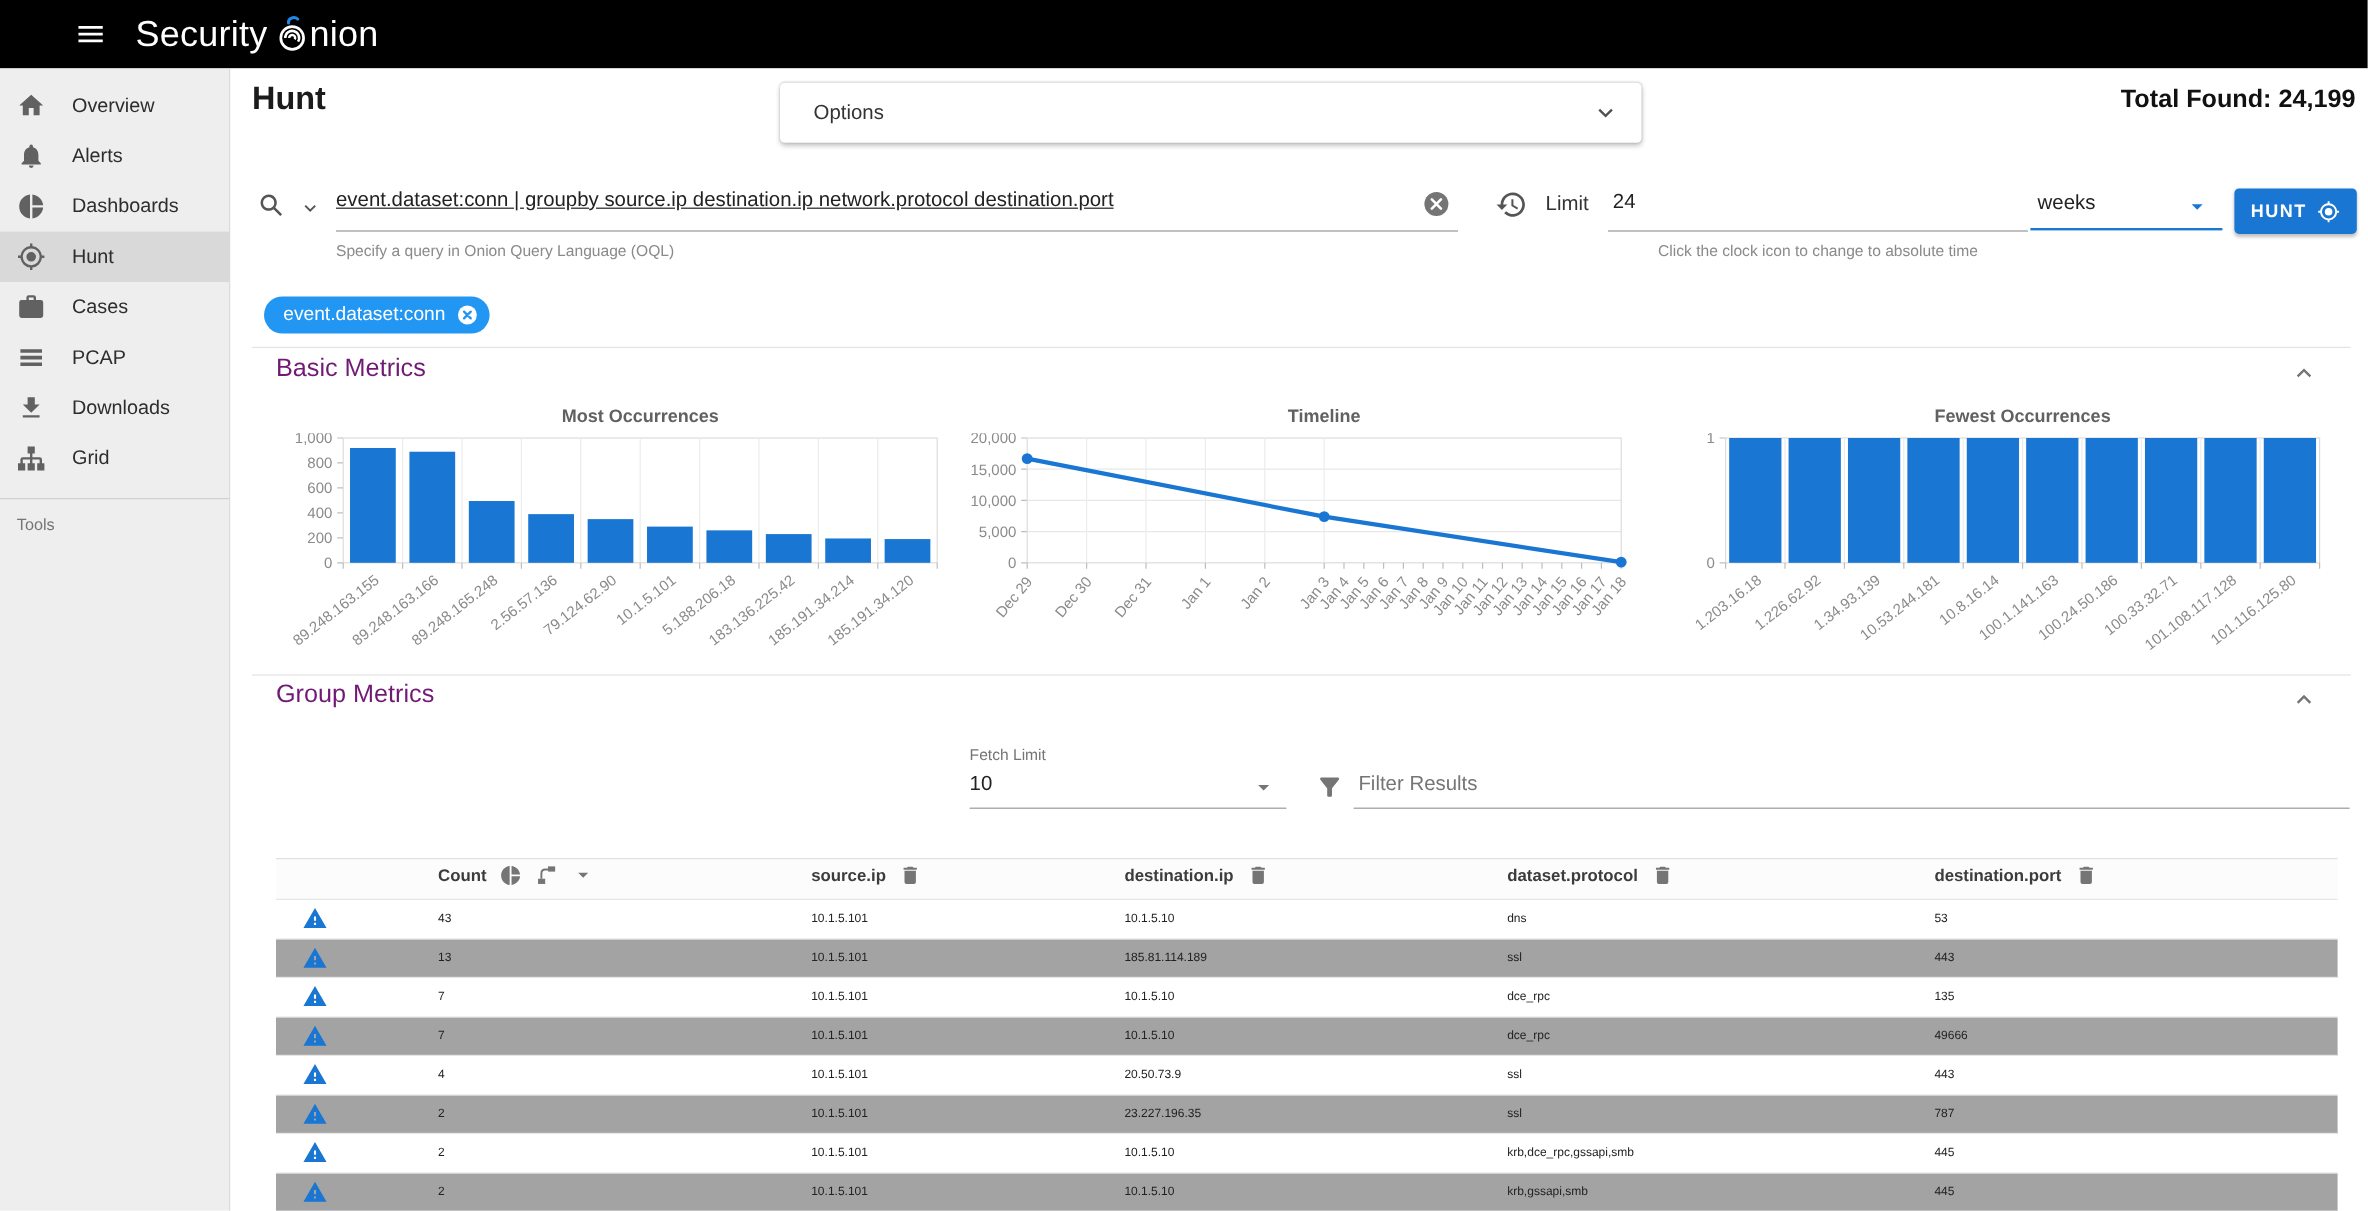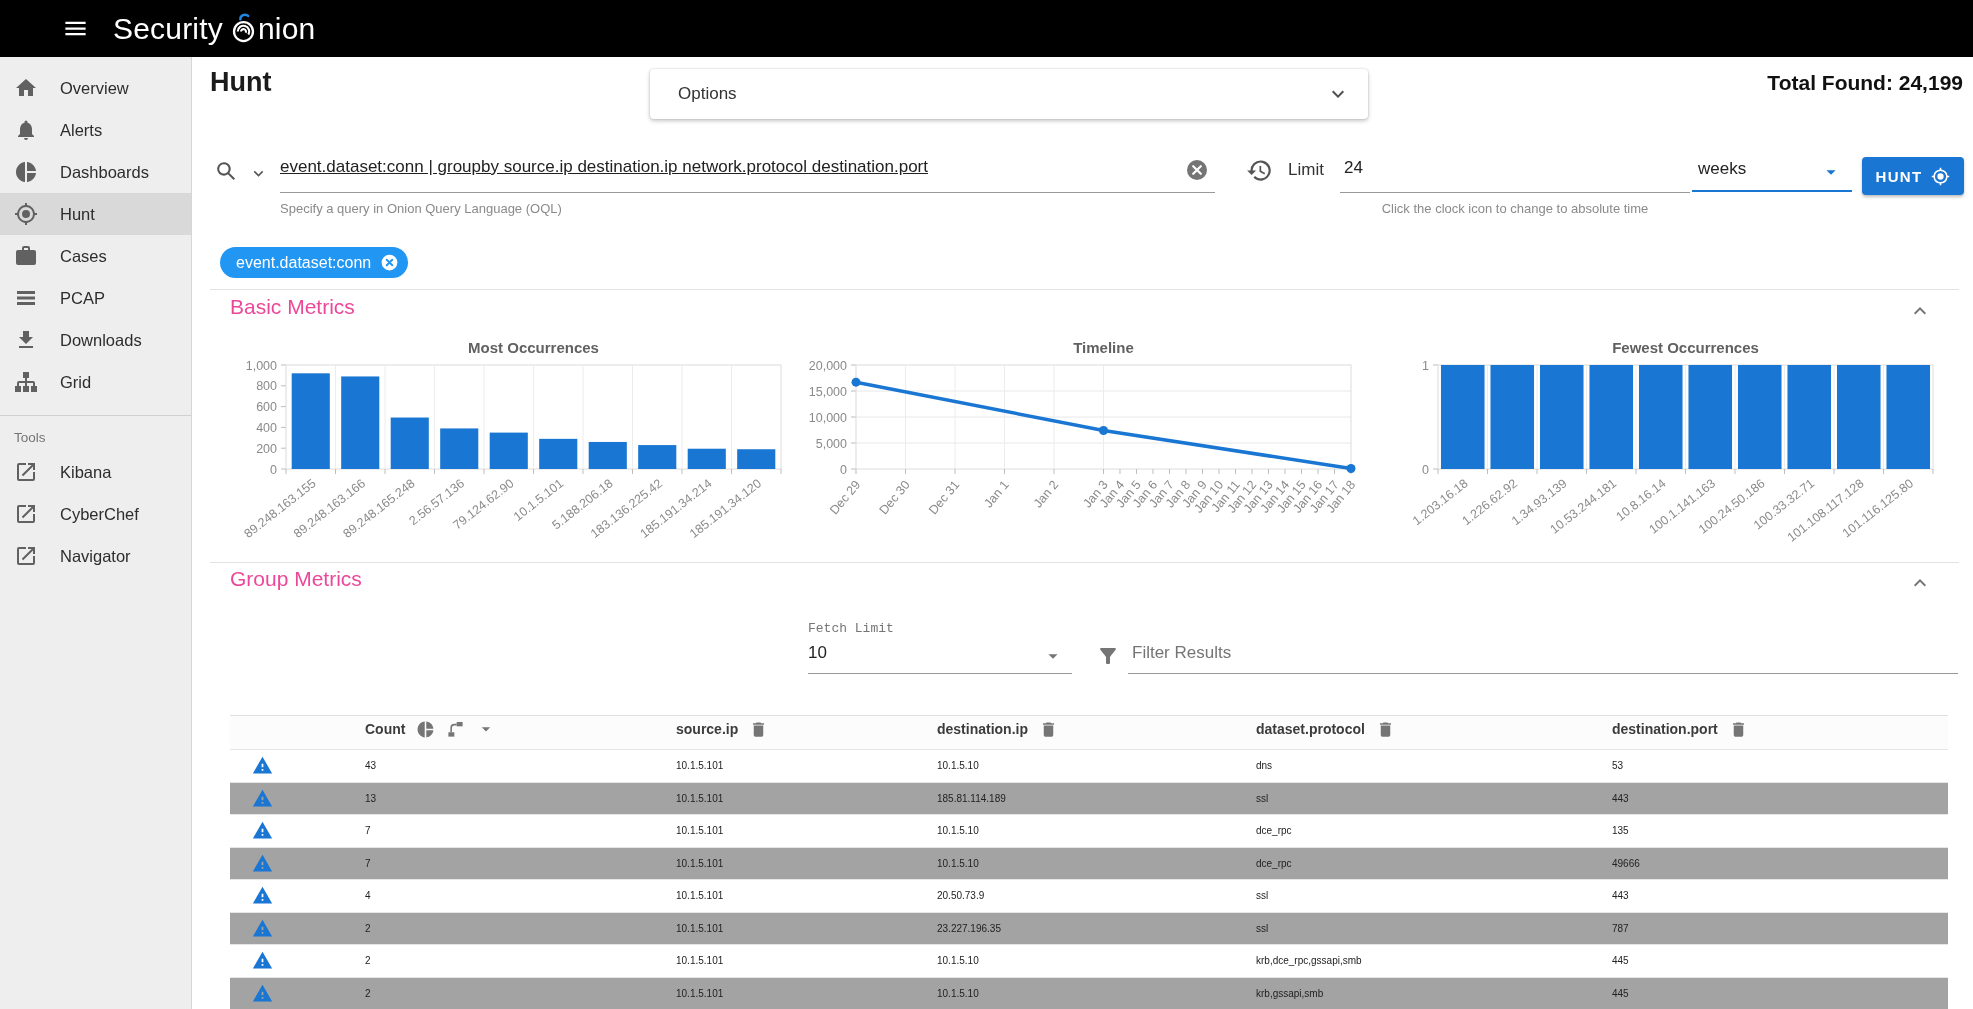--- a/index.html
+++ b/index.html
@@ -36,21 +36,21 @@
   .blue-underline{height:2px;background:#1976d2;}
   .qtext{font-size:17px;color:#222;border:none;outline:none;background:transparent;padding:0;font-family:inherit;}
   .helper{font-size:13px;color:#8a8a8a;}
   .hunt-btn{left:1670px;top:100px;width:102px;height:38px;background:#1976d2;border-radius:4px;color:#fff;
     display:flex;align-items:center;justify-content:center;gap:9px;font-size:15px;font-weight:bold;letter-spacing:1.3px;cursor:pointer;box-shadow:0 2px 3px rgba(0,0,0,.25);}
   
   .chip{left:28px;top:190px;height:31px;background:#2196f3;border-radius:16px;display:flex;align-items:center;
     padding:0 8px 0 16px;gap:8px;color:#fff;font-size:16px;cursor:pointer;}
   
   .sec-divider{left:18px;right:14px;height:1px;background:#e3e3e3;}
-  .sec-title{font-size:21px;color:#ec4899;}
+  .sec-title{font-size:21px;color:#701a75;}
   .sec-chevron{color:#757575;cursor:pointer;}
   
   .chart{position:absolute;top:282px;width:565px;}
   .chart-title{margin-left:64px;width:495px;text-align:center;font-size:15px;font-weight:bold;color:#616161;height:22px;}
   
   .small-label{font-size:13px;color:#757575;}
   .placeholder{color:#9e9e9e;}
   
   .gtable{left:38px;top:658px;width:1718px;}
   .trow{display:grid;grid-template-columns:135px 311px 261px 319px 356px auto;align-items:center;height:31.5px;border-bottom:1px solid #e6e6e6;}
@@ -153,46 +153,20 @@
         <span class="nav-icon">
           <svg viewBox="0 0 24 24" width="24" height="24" fill="currentColor">
             <path d="M9 2v6h2v3H5a2 2 0 0 0-2 2v3H1v6h6v-6H5v-3h6v3H9v6h6v-6h-2v-3h6v3h-2v6h6v-6h-2v-3a2 2 0 0 0-2-2h-6V8h2V2H9z"></path>
           </svg>
         </span>
         <span class="nav-label">Grid</span>
       </div>
     </div>
   <div class="side-divider"></div>
   <div class="tools-label">Tools</div>
-  <div id="nav-tools">
-      <div class="nav-item">
-        <span class="nav-icon">
-          <svg viewBox="0 0 24 24" width="24" height="24" fill="currentColor">
-            <path d="M19 19H5V5h7V3H5a2 2 0 0 0-2 2v14a2 2 0 0 0 2 2h14a2 2 0 0 0 2-2v-7h-2v7zM14 3v2h3.59l-9.83 9.83 1.41 1.41L19 6.41V10h2V3h-7z"></path>
-          </svg>
-        </span>
-        <span class="nav-label">Kibana</span>
-      </div>
-      <div class="nav-item">
-        <span class="nav-icon">
-          <svg viewBox="0 0 24 24" width="24" height="24" fill="currentColor">
-            <path d="M19 19H5V5h7V3H5a2 2 0 0 0-2 2v14a2 2 0 0 0 2 2h14a2 2 0 0 0 2-2v-7h-2v7zM14 3v2h3.59l-9.83 9.83 1.41 1.41L19 6.41V10h2V3h-7z"></path>
-          </svg>
-        </span>
-        <span class="nav-label">CyberChef</span>
-      </div>
-      <div class="nav-item">
-        <span class="nav-icon">
-          <svg viewBox="0 0 24 24" width="24" height="24" fill="currentColor">
-            <path d="M19 19H5V5h7V3H5a2 2 0 0 0-2 2v14a2 2 0 0 0 2 2h14a2 2 0 0 0 2-2v-7h-2v7zM14 3v2h3.59l-9.83 9.83 1.41 1.41L19 6.41V10h2V3h-7z"></path>
-          </svg>
-        </span>
-        <span class="nav-label">Navigator</span>
-      </div>
-    </div>
 </div>
 
 <div class="main">
 
   <div class="abs page-title">Hunt</div>
 
   <div class="abs options-card">
     <span class="options-label">Options</span>
     <span class="chev">
       <svg viewBox="0 0 24 24" width="24" height="24" fill="currentColor">
@@ -448,21 +422,21 @@
   </div>
 
   <div class="abs sec-divider" style="top:505px;"></div>
   <div class="abs sec-title" style="left:38px;top:510px;">Group Metrics</div>
   <span class="abs sec-chevron" style="left:1716px;top:514px;">
     <svg viewBox="0 0 24 24" width="24" height="24" fill="currentColor">
         <path d="M7.41 15.42 12 10.83l4.59 4.59L18 14l-6-6-6 6 1.41 1.42z"></path>
       </svg>
   </span>
 
-  <div class="abs small-label" style="left:616px;top:564px;font-family:Liberation Mono, monospace;">Fetch Limit</div>
+  <div class="abs small-label" style="left:616px;top:564px;">Fetch Limit</div>
   <div class="abs" style="left:616px;top:586px;font-size:17px;color:#222;cursor:pointer;">10</div>
   <span class="abs" style="left:850px;top:588px;color:#757575;">
     <svg viewBox="0 0 24 24" width="22" height="22" fill="currentColor">
         <path d="M7 10l5 5 5-5H7z"></path>
       </svg>
   </span>
   <div class="abs underline" style="left:616px;top:616px;width:264px;"></div>
 
   <span class="abs" style="left:904px;top:587px;color:#757575;">
     <svg viewBox="0 0 24 24" width="24" height="24" fill="currentColor">

